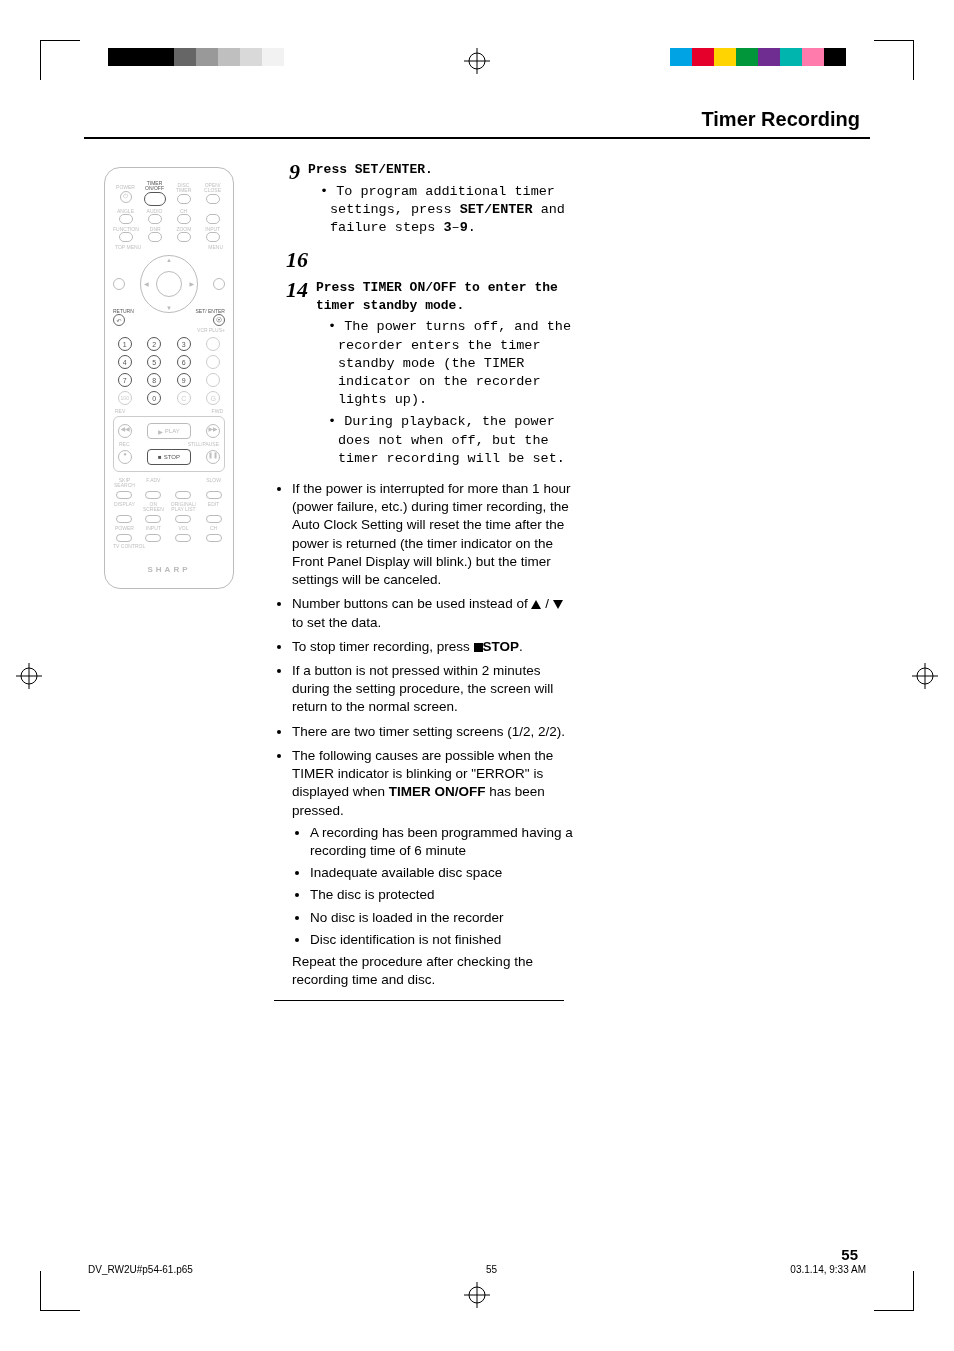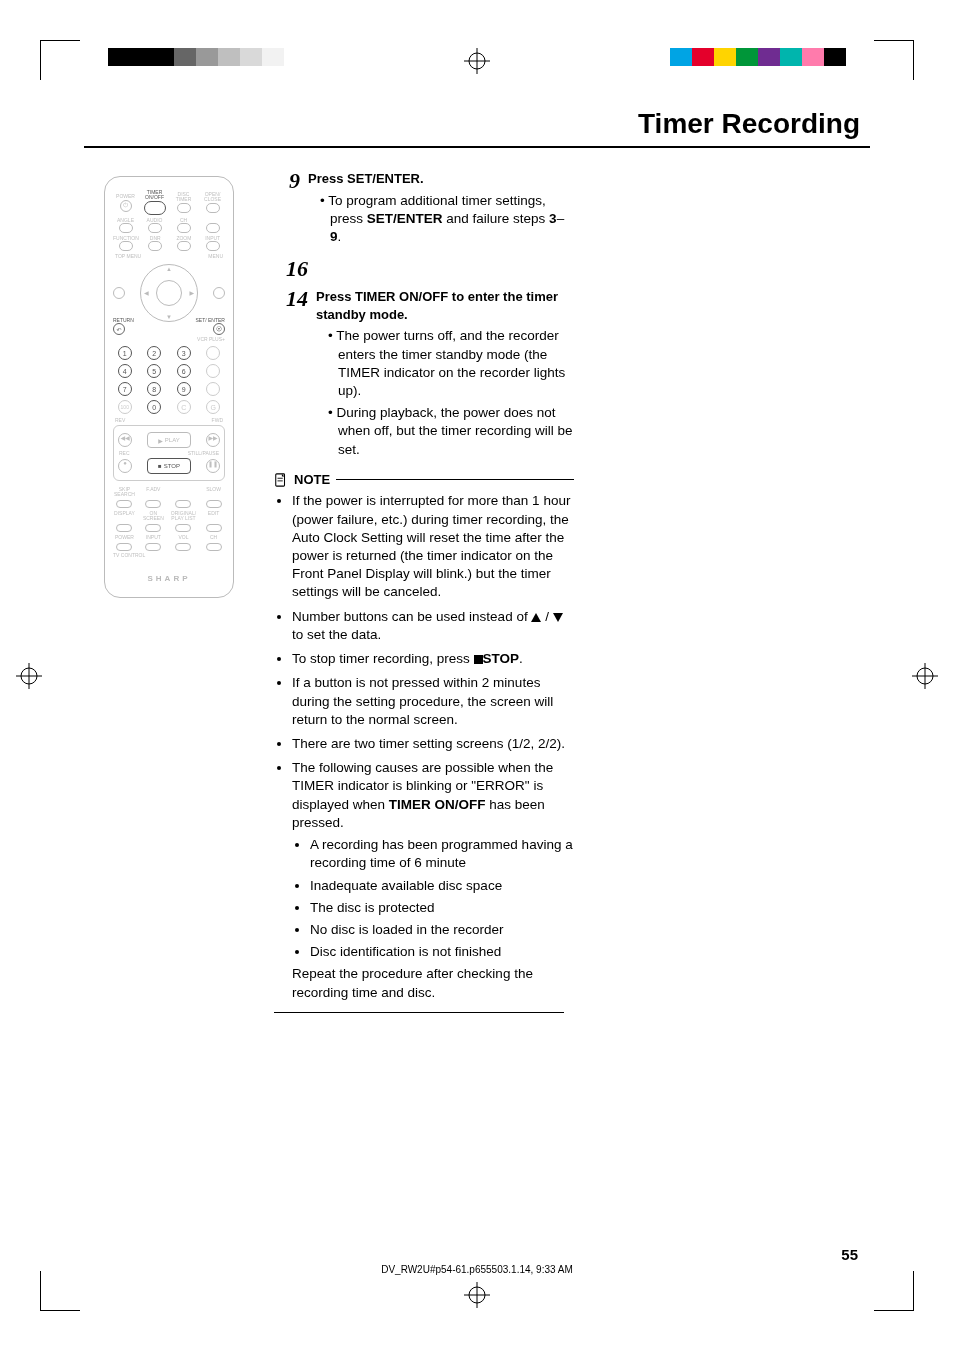--- a/index.html
+++ b/index.html
@@ -28,21 +28,21 @@
   .reg-left { left: 16px; top: 50%; transform: translateY(-50%); }
   .reg-right { right: 16px; top: 50%; transform: translateY(-50%); }
 
   
   .content {
     position: absolute;
     left: 84px; right: 84px; top: 108px; bottom: 78px;
   }
   .title {
     text-align: right;
-    font-size: 28px;
+    font-size: 20px;
     font-weight: bold;
     padding-bottom: 6px;
     border-bottom: 2px solid #000;
     margin-bottom: 22px;
     padding-right: 10px;
   }
   .cols {
     display: flex;
     gap: 20px;
   }
@@ -83,21 +83,21 @@
   .stop { width:44px; height:16px; border:1px solid #555; border-radius:4px; display:flex; align-items:center; justify-content:center; gap:2px; font-size:6px; color:#555;}
   .small { width:14px; height:14px; border:1px solid #bbb; border-radius:50%; }
   .smallbtns { display:grid; grid-template-columns: repeat(4,1fr); gap:3px 6px; margin-top:6px; }
   .sb { width:16px; height:8px; border:1px solid #bbb; border-radius:4px; justify-self:center; }
   .brand { margin-top:16px; font-size:8px; letter-spacing:3px; color:#bbb; font-weight:bold; }
 
   
   .step { display:flex; gap:8px; margin-bottom:8px; }
   .stepnum { font-family: Georgia, 'Times New Roman', serif; font-size: 22px; font-style: italic; font-weight: bold; line-height: 1; flex: 0 0 26px; text-align:right; color:#000;}
   .stepnum.wide { flex: 0 0 34px; }
-  .stepbody { flex: 1; }
+  .stepbody { flex: 1; font-family: Liberation Mono, monospace; }
   .stline { font-weight: bold; font-size: 13px; }
   .stline .hv { font-weight: 900; }
   .sub { margin-left: 12px; margin-top: 4px; }
   .sub p { text-indent: -10px; padding-left: 10px; margin-bottom: 4px; }
   .bul::before { content: "• "; }
   .note-head { display:flex; align-items:center; gap:6px; margin-top:8px; margin-bottom:4px; }
   .note-head .nt { font-weight:bold; font-size:13px; }
   .note-rule { flex:1; height:1px; background:#000; }
   .noteicon { width:14px; height:14px; }
   ul.notes { list-style: disc; padding-left: 18px; }
@@ -105,21 +105,21 @@
   ul.inner { list-style: disc; padding-left: 18px; margin-top:4px; }
   ul.inner > li { margin-bottom: 4px; }
   .tri-up, .tri-down { display:inline-block; vertical-align:middle; }
   .tri-up { width:0; height:0; border-left:5px solid transparent; border-right:5px solid transparent; border-bottom:9px solid #000; }
   .tri-down { width:0; height:0; border-left:5px solid transparent; border-right:5px solid transparent; border-top:9px solid #000; }
   .stop-sq { display:inline-block; width:9px; height:9px; background:#000; vertical-align:-1px; }
   .end-rule { height:1px; background:#000; margin-top:10px; width: 290px; }
   .pagenum { position:absolute; right:12px; bottom:10px; font-weight:bold; font-size:15px; }
 
   
-  .footer { position:absolute; left:0; right:0; bottom:-2px; display:flex; justify-content:center; font-size:10px; color:#000; padding: 0 4px;}
+  .footer { position:absolute; left:0; right:0; bottom:-2px; display:flex; justify-content:space-between; font-size:10px; color:#000; padding: 0 4px;}
 </style>
 </head>
 <body>
 
 <div class="page">
 
   <div class="crop tl"></div>
   <div class="crop tr"></div>
   <div class="crop bl"></div>
   <div class="crop br"></div>
@@ -361,30 +361,20 @@
               </div>
               <div class="sub">
                 <p class="bul">The power turns off, and the recorder enters the timer standby mode (the TIMER indicator on the recorder lights up).</p>
                 <p class="bul">During playback, the power does not when off, but the timer recording will be set.</p>
               </div>
             </div>
           </div>
         </div>
 
         <div style="width:300px;">
-          <div class="note-head">
-            <svg class="noteicon" viewBox="0 0 16 16">
-              <rect x="2" y="1" width="10" height="14" rx="1" fill="none" stroke="#000" stroke-width="1.2"></rect>
-              <path d="M9 1 L12 4 L9 4 Z" fill="#000"></path>
-              <line x1="4" y1="6" x2="10" y2="6" stroke="#000" stroke-width="1"></line>
-              <line x1="4" y1="9" x2="10" y2="9" stroke="#000" stroke-width="1"></line>
-            </svg>
-            <span class="nt">NOTE</span>
-            <div class="note-rule"></div>
-          </div>
           <ul class="notes">
             <li>If the power is interrupted for more than 1 hour (power failure, etc.) during timer recording, the Auto Clock Setting will reset the time after the power is returned (the timer indicator on the Front Panel Display will blink.) but the timer settings will be canceled.</li>
             <li>
               <span>Number buttons can be used instead of </span><span class="tri-up"></span><span> / </span><span class="tri-down"></span><span> to set the data.</span>
             </li>
             <li>
               <span>To stop timer recording, press </span><span class="stop-sq"></span><b>STOP</b><span>.</span>
             </li>
             <li>If a button is not pressed within 2 minutes during the setting procedure, the screen will return to the normal screen.</li>
             <li>There are two timer setting screens (1/2, 2/2).</li>

